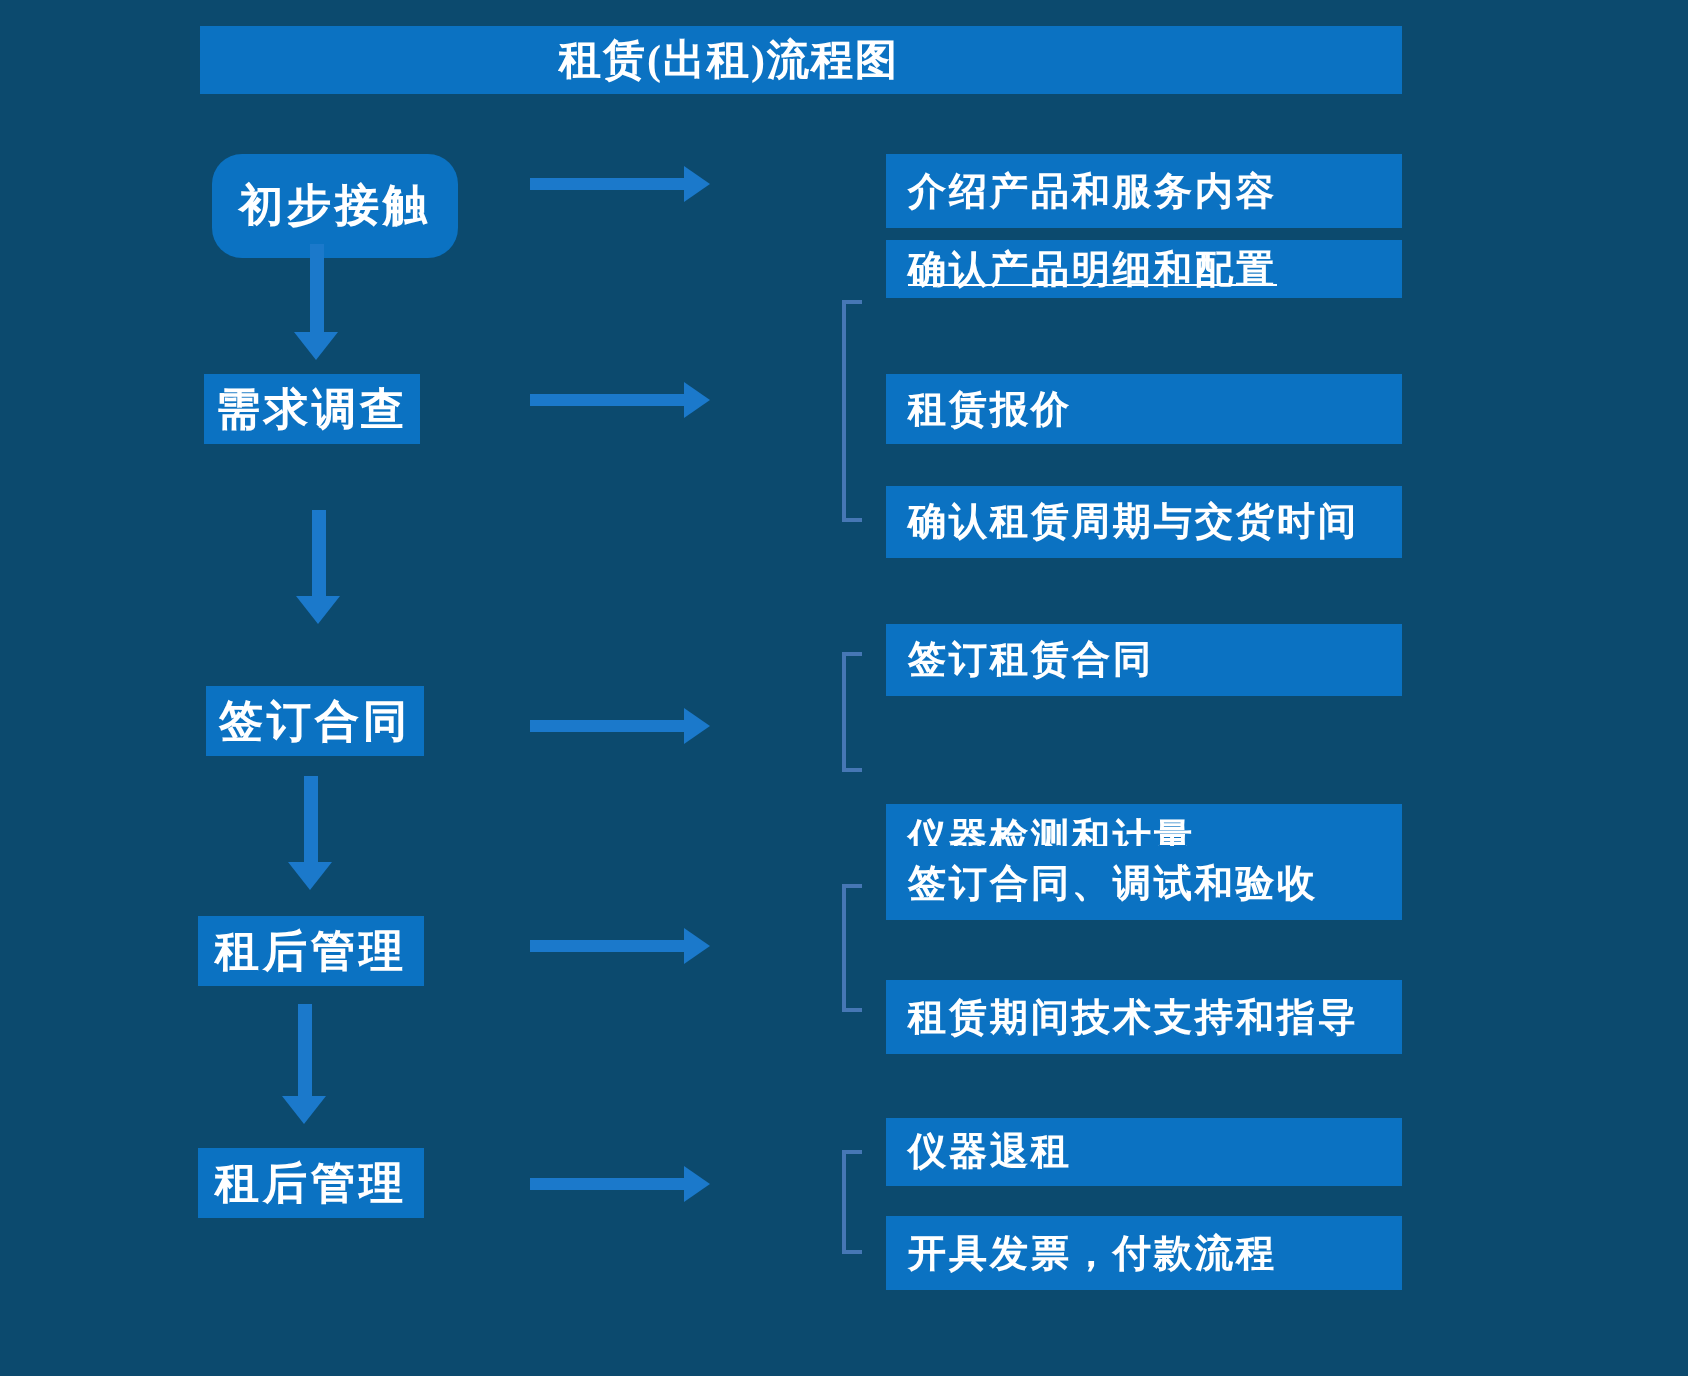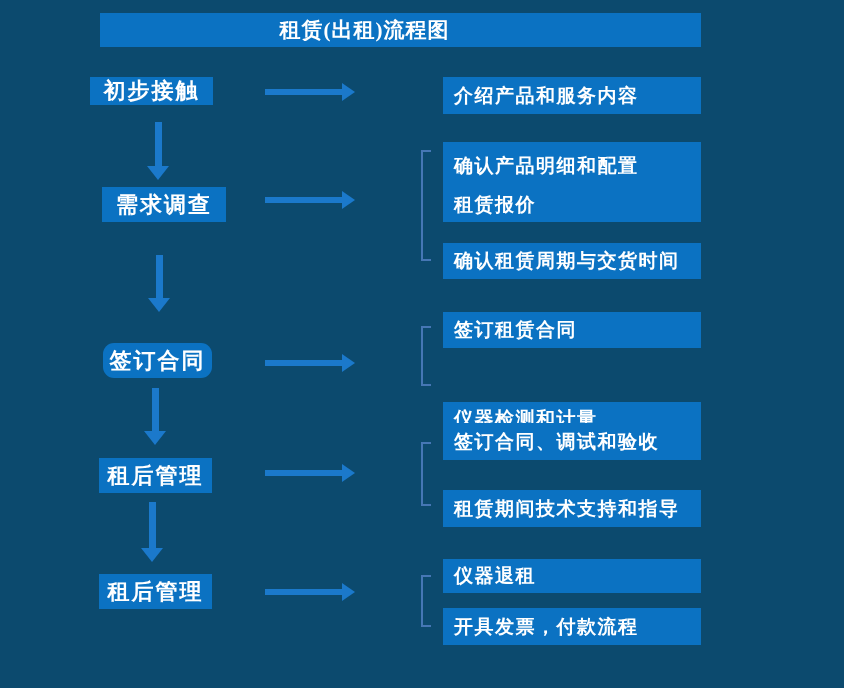--- a/index.html
+++ b/index.html
@@ -65,25 +65,25 @@
 </style>
 </head>
 <body>
 
 <div class="canvas">
 
   <div class="title-bar">
     <span>租赁(出租)流程图</span>
   </div>
 
-  <div class="box step" style="left:90px;top:77px;width:123px;height:28px;">初步接触</div>
+  <div class="box step" style="left:106px;top:77px;width:123px;height:52px;border-radius:15px;">初步接触</div>
 
-  <div class="box step" style="left:102px;top:187px;width:124px;height:35px;">需求调查</div>
+  <div class="box step" style="left:102px;top:187px;width:108px;height:35px;">需求调查</div>
 
-  <div class="box step" style="left:103px;top:343px;width:109px;height:35px;border-radius:11px;">签订合同</div>
+  <div class="box step" style="left:103px;top:343px;width:109px;height:35px;">签订合同</div>
 
   <div class="box step" style="left:99px;top:458px;width:113px;height:35px;">租后管理</div>
 
   <div class="box step" style="left:99px;top:574px;width:113px;height:35px;">租后管理</div>
 
   <div class="varrow" style="left:147px;top:122px;height:58px;">
     <div class="shaft"></div>
     <div class="head"></div>
   </div>
   <div class="varrow" style="left:148px;top:255px;height:57px;">
@@ -120,21 +120,21 @@
     <div class="head"></div>
   </div>
 
   <div class="bracket" style="top:150px;height:111px;"></div>
   <div class="bracket" style="top:326px;height:60px;"></div>
   <div class="bracket" style="top:442px;height:64px;"></div>
   <div class="bracket" style="top:575px;height:52px;"></div>
 
   <div class="box detail" style="left:443px;top:77px;width:258px;height:37px;">介绍产品和服务内容</div>
 
-  <div class="box detail" style="left:443px;top:142px;width:258px;height:48px;">确认产品明细和配置</div>
+  <div class="box detail" style="left:443px;top:120px;width:258px;height:29px;text-decoration:underline;">确认产品明细和配置</div>
 
   <div class="box detail" style="left:443px;top:187px;width:258px;height:35px;">租赁报价</div>
 
   <div class="box detail" style="left:443px;top:243px;width:258px;height:36px;">确认租赁周期与交货时间</div>
 
   <div class="box detail" style="left:443px;top:312px;width:258px;height:36px;">签订租赁合同</div>
 
   <div class="box detail" style="left:443px;top:365px;width:258px;height:33px;margin-top:37px;">仪器检测和计量</div>
 
   <div class="box detail" style="left:443px;top:423px;width:258px;height:37px;">签订合同、调试和验收</div>

